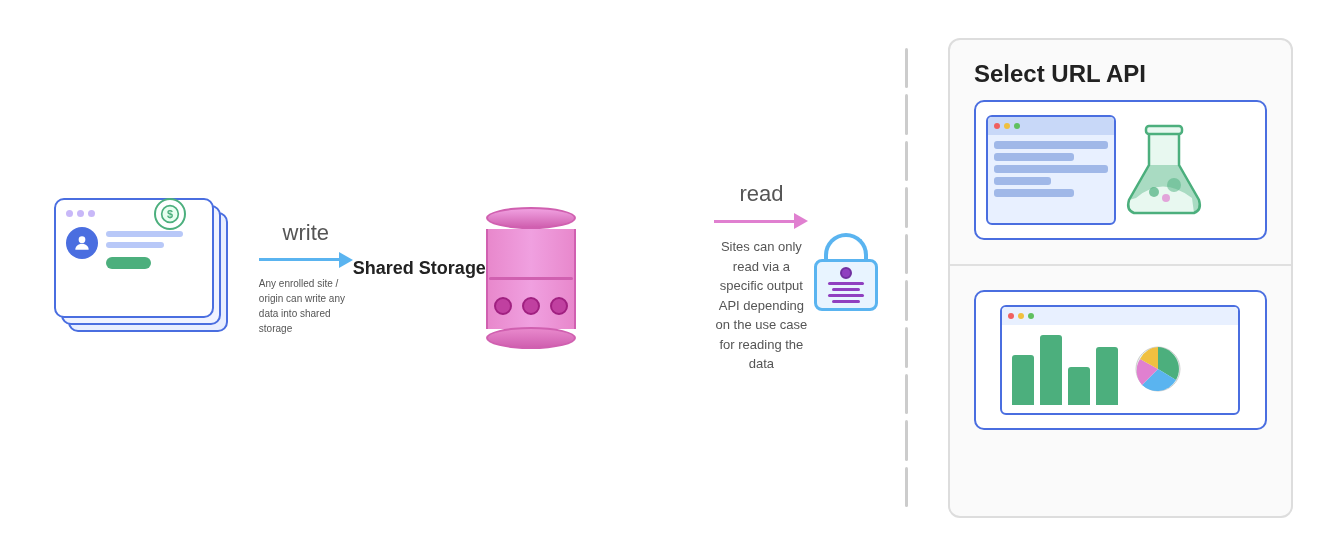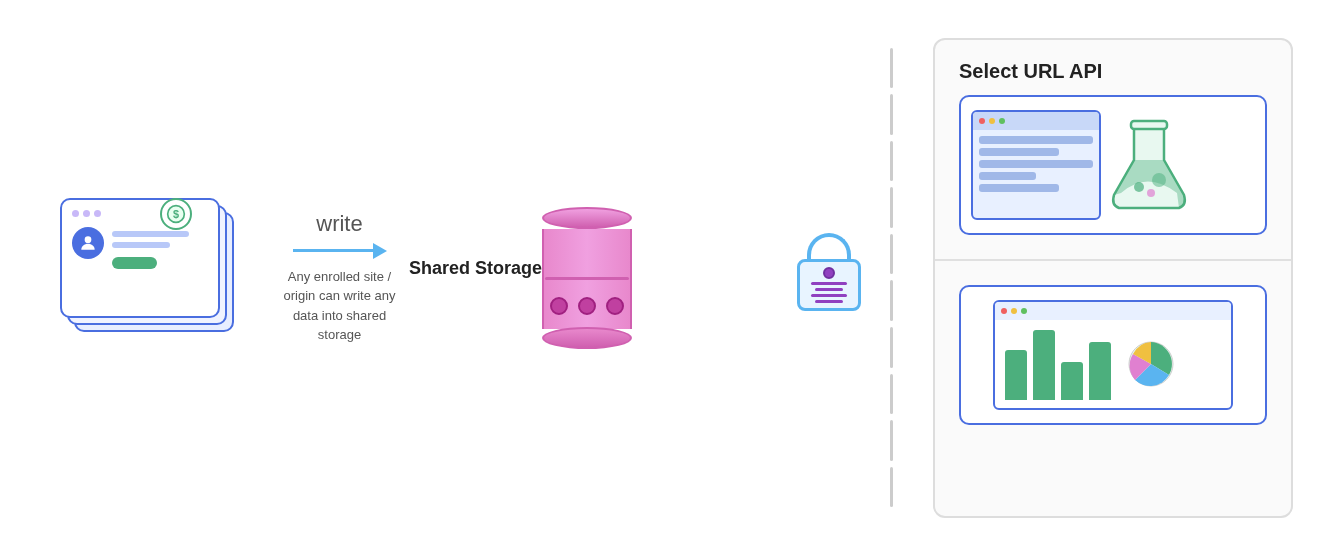--- a/index.html
+++ b/index.html
@@ -191,23 +191,22 @@
       width: 80px;
     }
     .arrow-pink-head {
       width: 0;
       height: 0;
       border-top: 8px solid transparent;
       border-bottom: 8px solid transparent;
       border-left: 14px solid #e080d0;
     }
     .write-desc {
-      font-size: 13px;
+      font-size: 10px;
       color: #555;
-      text-align: center;
       line-height: 1.5;
       max-width: 120px;
       margin-top: 8px;
     }
 
     
     .db-cylinder {
       display: flex;
       flex-direction: column;
       align-items: center;
@@ -347,21 +346,21 @@
       gap: 24px;
       background: #fafafa;
       margin-left: 20px;
     }
     .api-item {
       display: flex;
       flex-direction: column;
       gap: 12px;
     }
     .api-title {
-      font-size: 20px;
+      font-size: 24px;
       font-weight: 700;
       color: #222;
     }
     .api-illustration {
       width: 100%;
       height: 140px;
       border: 2.5px solid #4a6ee0;
       border-radius: 10px;
       background: #fff;
       overflow: hidden;
@@ -528,20 +527,28 @@
         <div class="db-circles-row">
           <div class="db-circle"></div>
           <div class="db-circle"></div>
           <div class="db-circle"></div>
         </div>
       </div>
       <div class="db-bottom"></div>
     </div>
   </div>
 
+  <div class="read-section">
+    <div class="read-label">read</div>
+    <div class="arrow-pink">
+      <div class="arrow-pink-line"></div>
+      <div class="arrow-pink-head"></div>
+    </div>
+    <div class="read-desc">Sites can only read via a specific output API depending on the use case for reading the data</div>
+  </div>
 
   <div class="lock-icon">
     <div class="lock-shackle"></div>
     <div class="lock-body">
       <div class="lock-keyhole"></div>
       <div class="lock-lines">
         <div class="lock-line w1"></div>
         <div class="lock-line w2"></div>
         <div class="lock-line w3"></div>
         <div class="lock-line w4"></div>

